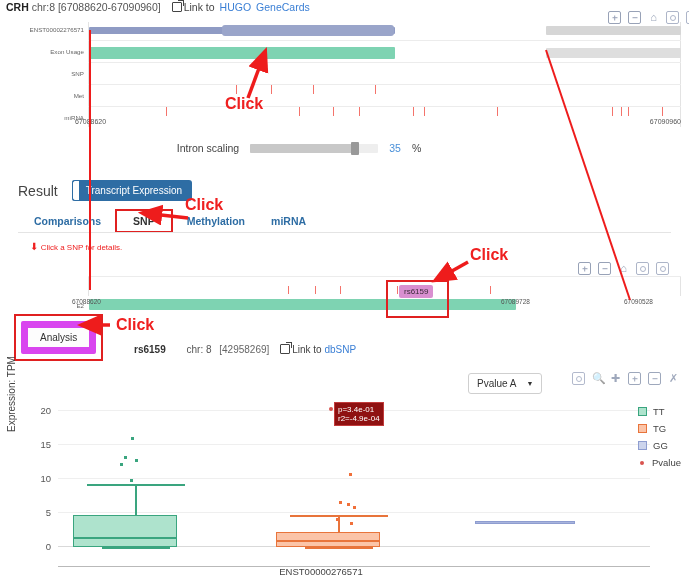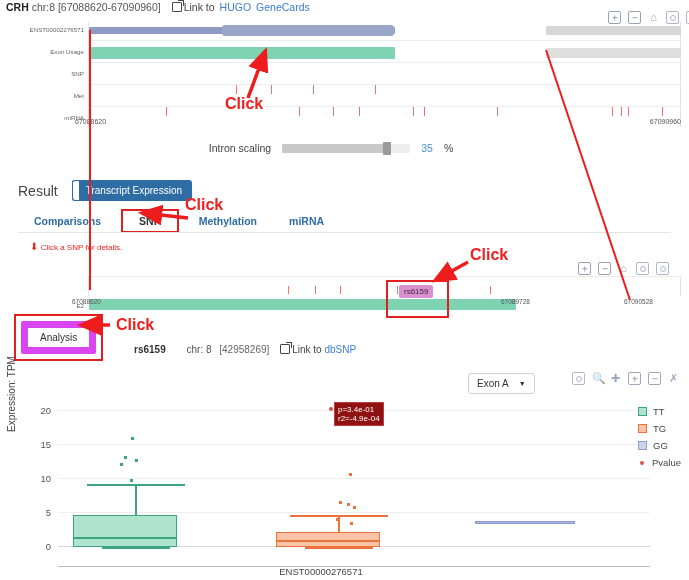--- a/index.html
+++ b/index.html
@@ -32,36 +32,36 @@
 
   
   #browser1{left:0;top:22px;width:689px;height:105px;}
   .tracklab{position:absolute;right:0;font-size:4.6px;color:#666;text-align:right;white-space:nowrap;transform:scale(1.35);transform-origin:right center;}
   .tracklane{position:absolute;left:88px;right:8px;border-bottom:1px solid #ececec;}
   .panelframe{position:absolute;left:88px;right:8px;top:0;bottom:0;border-left:1px solid #e3e3e3;border-right:1px solid #e3e3e3;}
   .trk-exon{position:absolute;height:9px;border-radius:1px;}
   .tick{position:absolute;width:1px;background:#f4736b;}
 
   
-  #intron-row{left:0;top:142px;width:598px;display:flex;justify-content:center;align-items:center;gap:11px;margin-left:32px;}
+  #intron-row{left:0;top:142px;width:598px;display:flex;justify-content:center;align-items:center;gap:11px;}
   #intron-row .lbl{font-size:10.5px;color:#444;}
   .slider-track{width:128px;height:9px;background:#eeeeee;border-radius:1px;position:relative;}
   .slider-fill{position:absolute;left:0;top:0;bottom:0;width:82%;background:#c8c8c8;border-radius:1px;}
   .slider-knob{position:absolute;left:calc(82% - 4px);top:-2px;width:8px;height:13px;background:#999;border-radius:1px;}
   .sl-val{font-size:10.5px;color:#4a90d9;}
   .sl-pct{font-size:10.5px;color:#444;}
 
   
   #result-row{left:18px;top:180px;display:flex;align-items:center;gap:14px;}
   #result-label{font-size:14px;color:#444;}
   #te-btn{background:#2e6da4;color:#fff;font-size:10px;padding:5px 10px 5px 14px;border-radius:3px;border:none;position:relative;}
   #te-btn:before{content:"";position:absolute;left:0;top:0;bottom:0;width:7px;background:#fff;border:1px solid #2e6da4;border-right:none;border-radius:3px 0 0 3px;box-sizing:border-box;}
 
   
-  #tabs{left:22px;top:209px;display:flex;align-items:center;gap:8px;}
+  #tabs{left:22px;top:209px;display:flex;align-items:center;gap:2px;}
   .tab{font-size:10.5px;color:#2e6da4;font-weight:bold;padding:4px 12px;white-space:nowrap;}
   .tab.active{color:#333;border:2px solid #e02020;background:#fff;padding:4px 16px;}
   #tabs-rule{left:18px;top:232px;width:653px;height:1px;background:#e4e4e4;}
 
   
   #snp-hint{left:30px;top:241px;color:#ef2020;font-size:8px;white-space:nowrap;}
   #snp-hint .dn{font-size:10px;}
 
   
   #browser2{left:0;top:258px;width:689px;height:52px;}
@@ -308,21 +308,21 @@
       <span class="lg-dot"></span>
       <span>Pvalue</span>
     </div>
   </div>
 </div>
 
 <div class="abs" id="ylabel">Expression: TPM</div>
 <div class="abs" id="xlabel">ENST00000276571</div>
 
 <div id="grp-sel">
-  <span>Exon A</span>
+  <span>Pvalue A</span>
   <span style="font-size:7px;">▼</span>
 </div>
 <div id="chart-tbar" class="tbar">
   <span class="ct-ic cam"></span>
   <span class="ct-ic">🔍</span>
   <span class="ct-ic">✚</span>
   <span class="ct-ic sq plus"></span>
   <span class="ct-ic sq"></span>
   <span class="ct-ic">✗</span>
   <span class="ct-ic home">⌂</span>

